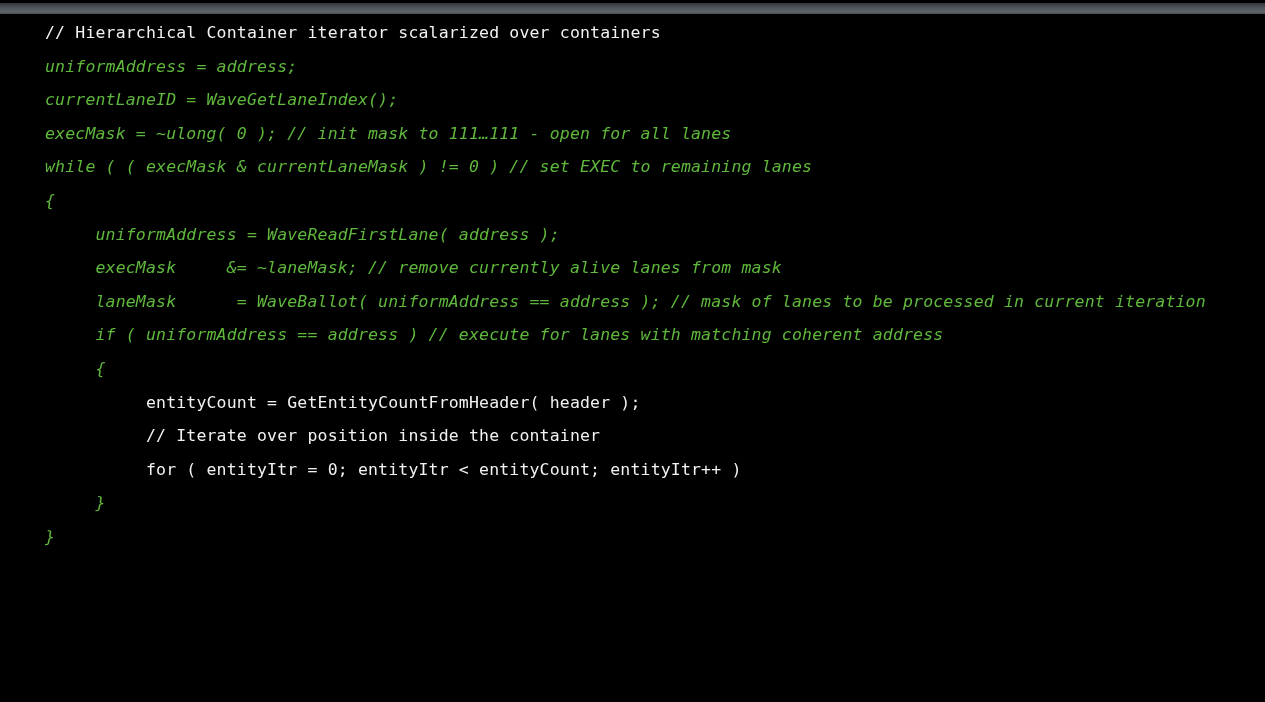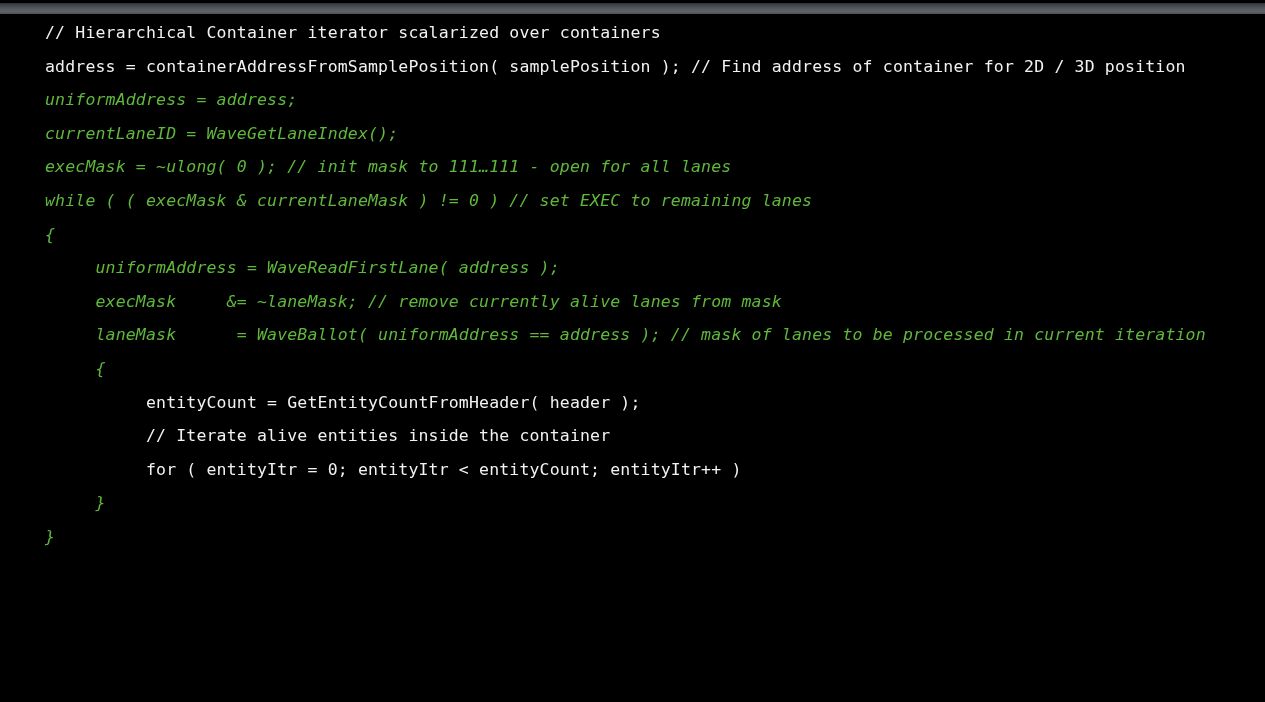--- a/index.html
+++ b/index.html
@@ -74,30 +74,30 @@
 
 <div id="app">
 
   <div class="titlebar">
     <div class="titlebar-strip"></div>
   </div>
 
   <div class="code-area" id="code-area">
 
   <div class="code-line c-white">// Hierarchical Container iterator scalarized over containers</div>
-      <div class="code-line c-white">address = containerAddressFromSamplePosition( samplePosition ); // Find address of container for 2D / 3D position</div>
       <div class="code-line c-green">uniformAddress = address;</div>
       <div class="code-line c-green">currentLaneID = WaveGetLaneIndex();</div>
       <div class="code-line c-green">execMask = ~ulong( 0 ); // init mask to 111…111 - open for all lanes</div>
       <div class="code-line c-green">while ( ( execMask &amp; currentLaneMask ) != 0 ) // set EXEC to remaining lanes</div>
       <div class="code-line c-green">{</div>
       <div class="code-line c-green">     uniformAddress = WaveReadFirstLane( address );</div>
       <div class="code-line c-green">     execMask     &amp;= ~laneMask; // remove currently alive lanes from mask</div>
       <div class="code-line c-green">     laneMask      = WaveBallot( uniformAddress == address ); // mask of lanes to be processed in current iteration</div>
+      <div class="code-line c-green">     if ( uniformAddress == address ) // execute for lanes with matching coherent address</div>
       <div class="code-line c-green">     {</div>
       <div class="code-line c-white">          entityCount = GetEntityCountFromHeader( header );</div>
-      <div class="code-line c-white">          // Iterate alive entities inside the container</div>
+      <div class="code-line c-white">          // Iterate over position inside the container</div>
       <div class="code-line c-white">          for ( entityItr = 0; entityItr &lt; entityCount; entityItr++ )</div>
       <div class="code-line c-green">     }</div>
       <div class="code-line c-green">}</div>
     </div>
 
 </div>
 
 </body></html>

